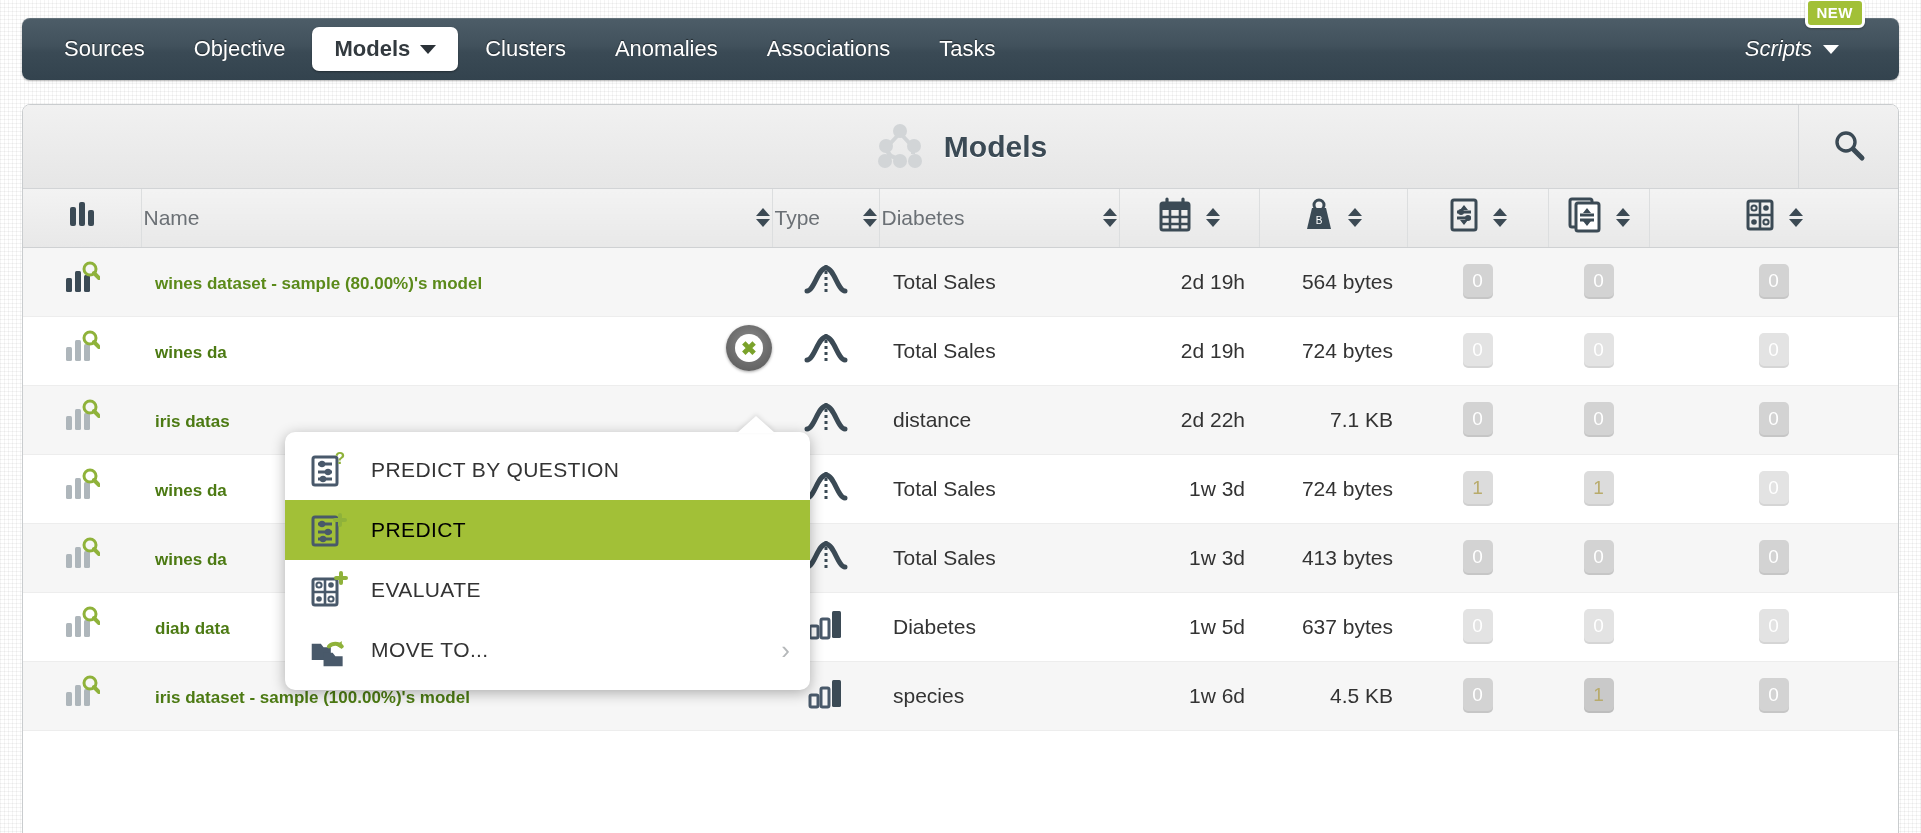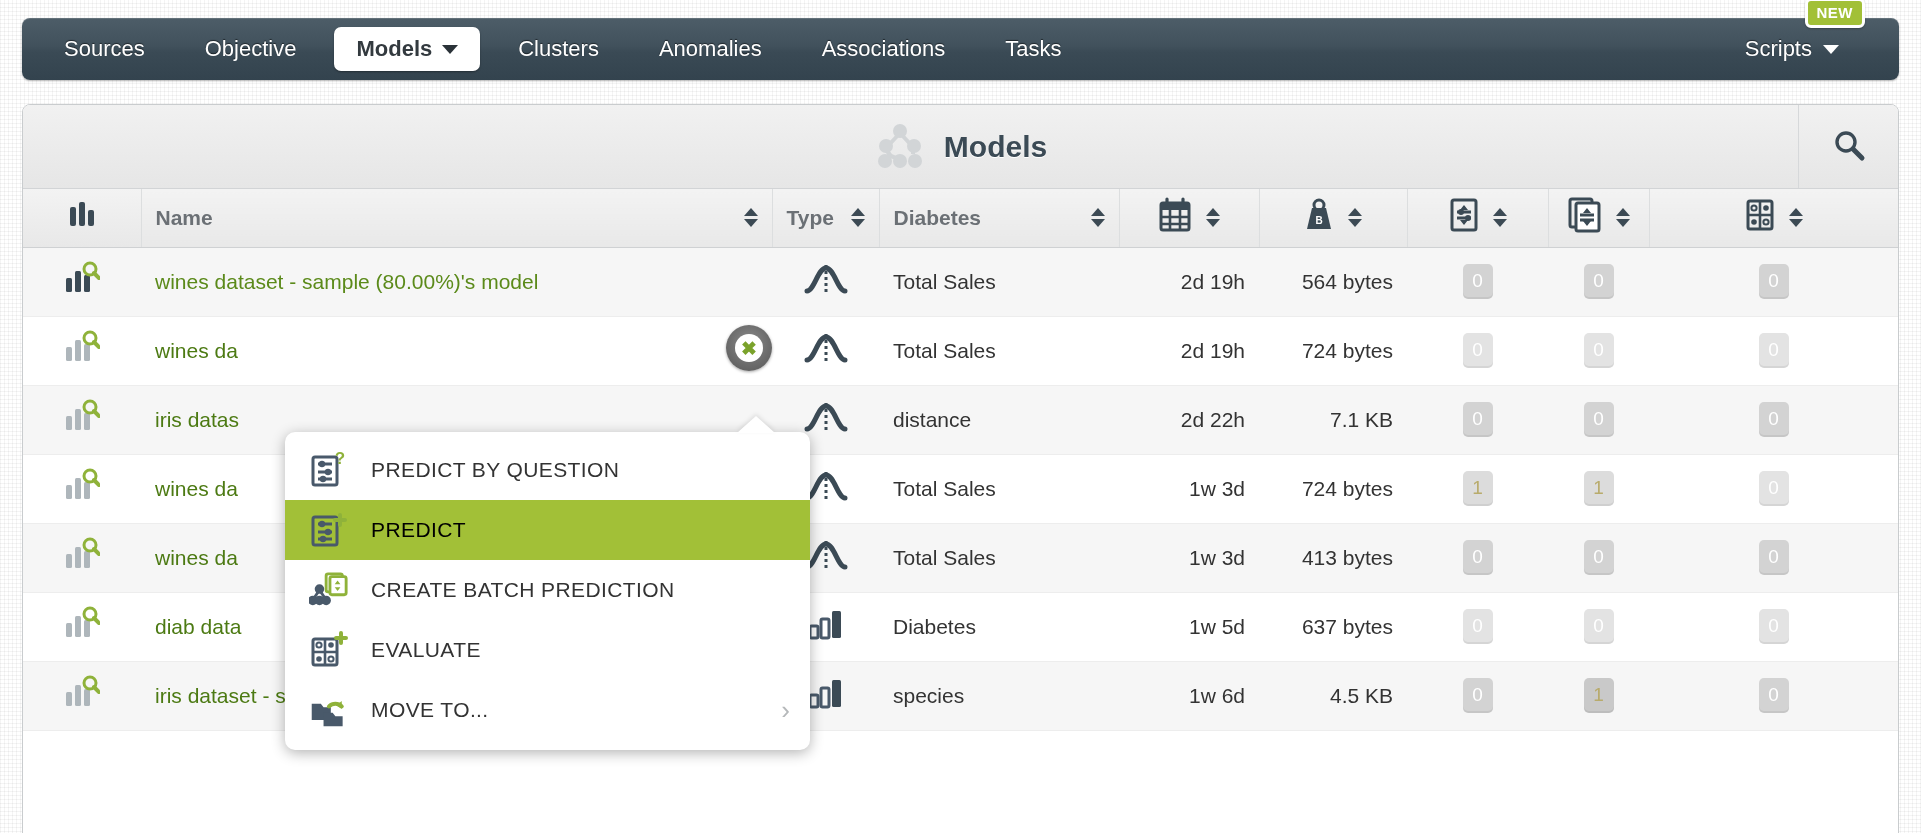--- a/index.html
+++ b/index.html
@@ -26,21 +26,21 @@
     left: 22px; top: 18px;
     width: 1877px; height: 62px;
     border-radius: 8px;
     background: linear-gradient(180deg, #4d5d68 0%, #41515c 45%, #3a4a55 55%, #33434e 100%);
     box-shadow: inset 0 1px 0 rgba(255,255,255,0.13), 0 1px 2px rgba(0,0,0,0.3);
     display: flex;
     align-items: center;
     padding: 0 20px;
     z-index: 4;
   }
-  .nav-left { display: flex; align-items: center; gap: 16px; }
+  .nav-left { display: flex; align-items: center; gap: 5px; }
   .nav-item {
     color: #ffffff;
     font-size: 22px;
     padding: 0 22px;
     line-height: 62px;
     white-space: nowrap;
     text-shadow: 0 -1px 1px rgba(0,0,0,0.55);
     cursor: pointer;
   }
   .nav-item.active {
@@ -56,21 +56,21 @@
     gap: 10px;
     box-shadow: 0 1px 2px rgba(0,0,0,0.35);
   }
   .nav-right {
     margin-left: auto;
     display: flex;
     align-items: center;
     position: relative;
     padding-right: 18px;
   }
-  .nav-right .nav-item { display: flex; align-items: center; gap: 11px; }
+  .nav-right .nav-item { display: flex; align-items: center; gap: 11px; font-style: italic; }
   .caret-dark {
     width: 0; height: 0;
     border-left: 8px solid transparent;
     border-right: 8px solid transparent;
     border-top: 9px solid #2b3238;
   }
   .caret-light {
     width: 0; height: 0;
     border-left: 8px solid transparent;
     border-right: 8px solid transparent;
@@ -130,24 +130,24 @@
   }
 
   
   table.models { width: 100%; border-collapse: collapse; table-layout: fixed; }
   table.models thead th {
     height: 58px;
     background: linear-gradient(180deg, #f3f3f3 0%, #e8e8e8 100%);
     border-bottom: 1px solid #cfd1d3;
     border-right: 1px solid #dcdedf;
     font-size: 21px;
-    font-weight: bold;
+    font-weight: normal;
     color: #6b7075;
     text-align: left;
-    padding: 0 14px;
+    padding: 0 2px;
     position: relative;
     user-select: none;
     cursor: pointer;
   }
   th .th-inner { display: flex; align-items: center; justify-content: space-between; height: 100%; }
   th.icon-col .th-inner { justify-content: center; gap: 0; }
   th.c-icononly .th-inner { justify-content: center; gap: 14px; }
   .sort-arrows { display: flex; flex-direction: column; align-items: center; gap: 3px; flex: none; }
   .sort-arrows i { display: block; width: 0; height: 0; border-left: 7px solid transparent; border-right: 7px solid transparent; }
   .sort-arrows i.up   { border-bottom: 8px solid #3c4a54; }
@@ -160,22 +160,22 @@
     padding: 0 14px;
     border-bottom: 1px solid #ededed;
     vertical-align: middle;
     background: #ffffff;
   }
   tbody tr.odd td { background: #f6f6f6; }
   td.c-flag { text-align: center; }
   td.c-name { position: relative; }
   .name-link {
     color: #4c7a13;
-    font-weight: normal;
-    font-size: 21px;
+    font-weight: bold;
+    font-size: 17px;
     cursor: pointer;
     white-space: nowrap;
   }
   tbody tr:first-child .name-link { color: #5b8a1a; }
   td.c-type { text-align: center; }
   td.c-date, td.c-size { text-align: right; margin-top: 33px; }
   td.c-count { text-align: center; }
   .count-chip {
     display: inline-block;
     min-width: 30px;
@@ -627,39 +627,20 @@
                 <circle cx="13" cy="14" r="3.2" fill="#49596a"></circle>
                 <circle cx="19" cy="22" r="3.2" fill="#49596a"></circle>
                 <circle cx="14" cy="29" r="3.2" fill="#49596a"></circle>
                 <path d="M31 5 v10 M26 10 h10" stroke="#8fb23a" stroke-width="4" stroke-linecap="round"></path>
               </svg>
             </span>
             <span class="lbl">PREDICT</span>
           </div>
           <div class="ctx-item">
             <span class="ctx-ico">
-              <svg width="42" height="40" viewBox="0 0 42 40">
-                <g stroke="#49596a" stroke-width="3" fill="none">
-                  <path d="M11 20 L5 29 M11 20 L17 29"></path>
-                </g>
-                <g fill="#49596a">
-                  <circle cx="11" cy="19" r="5"></circle>
-                  <circle cx="4" cy="31" r="5"></circle>
-                  <circle cx="11" cy="31" r="5"></circle>
-                  <circle cx="18" cy="31" r="5"></circle>
-                </g>
-                <rect x="18" y="3" width="17" height="19" rx="2" fill="#ffffff" stroke="#8fb23a" stroke-width="3"></rect>
-                <rect x="22" y="6" width="17" height="19" rx="2" fill="#ffffff" stroke="#8fb23a" stroke-width="3"></rect>
-                <path d="M30 10 l3 4 h-6 z M30 21 l-3 -4 h6 z" fill="#8fb23a"></path>
-              </svg>
-            </span>
-            <span class="lbl">CREATE BATCH PREDICTION</span>
-          </div>
-          <div class="ctx-item">
-            <span class="ctx-ico">
               <svg width="40" height="40" viewBox="0 0 40 40">
                 <rect x="4" y="9" width="24" height="26" rx="2" fill="none" stroke="#49596a" stroke-width="3"></rect>
                 <path d="M16 9 v26 M4 22 h24" stroke="#49596a" stroke-width="2.6"></path>
                 <circle cx="10" cy="15" r="2.6" fill="none" stroke="#49596a" stroke-width="2"></circle>
                 <circle cx="22" cy="15" r="2.8" fill="#49596a"></circle>
                 <circle cx="10" cy="29" r="2.8" fill="#49596a"></circle>
                 <circle cx="22" cy="29" r="2.6" fill="none" stroke="#49596a" stroke-width="2"></circle>
                 <path d="M32 3 v10 M27 8 h10" stroke="#8fb23a" stroke-width="4" stroke-linecap="round"></path>
               </svg>
             </span>

